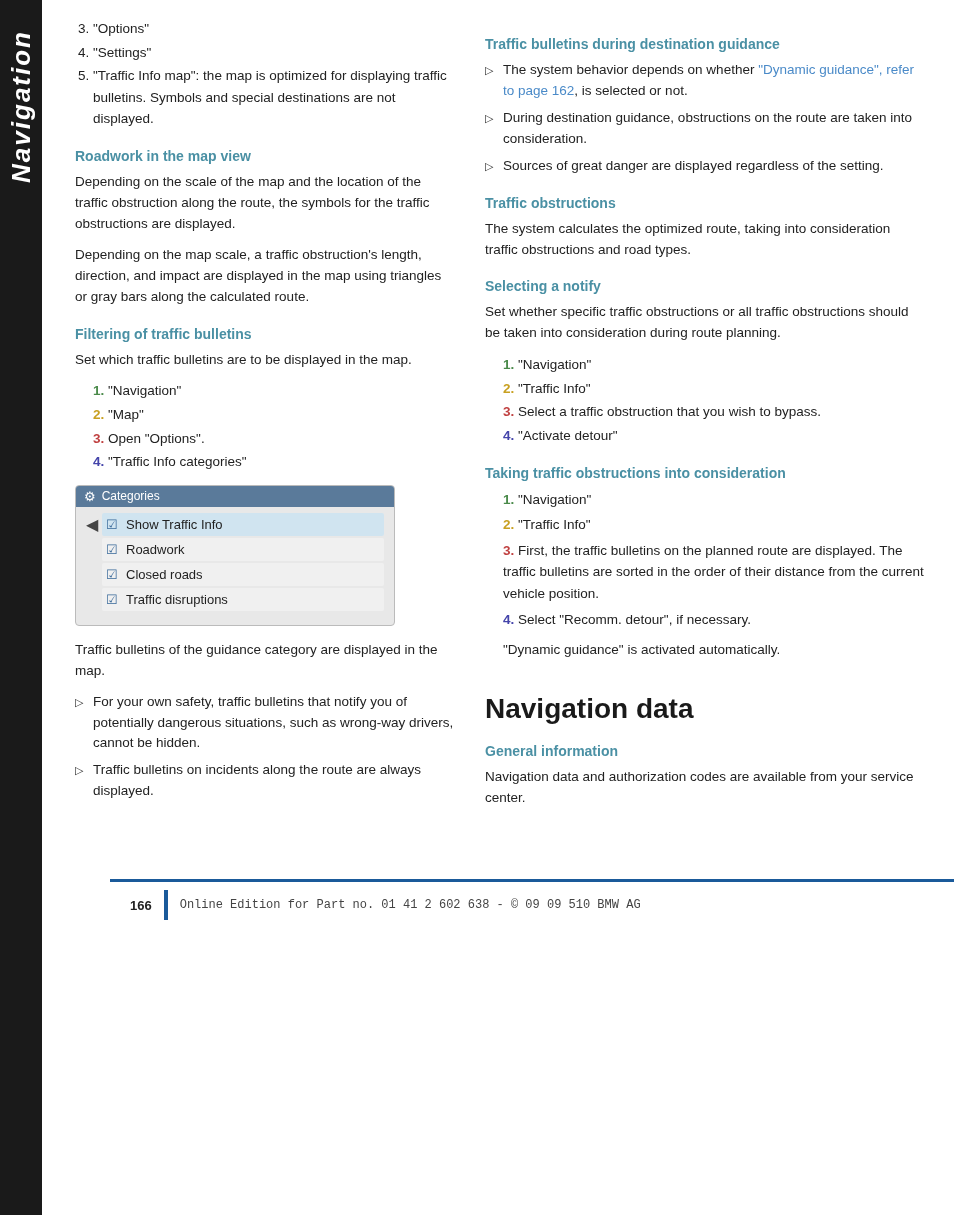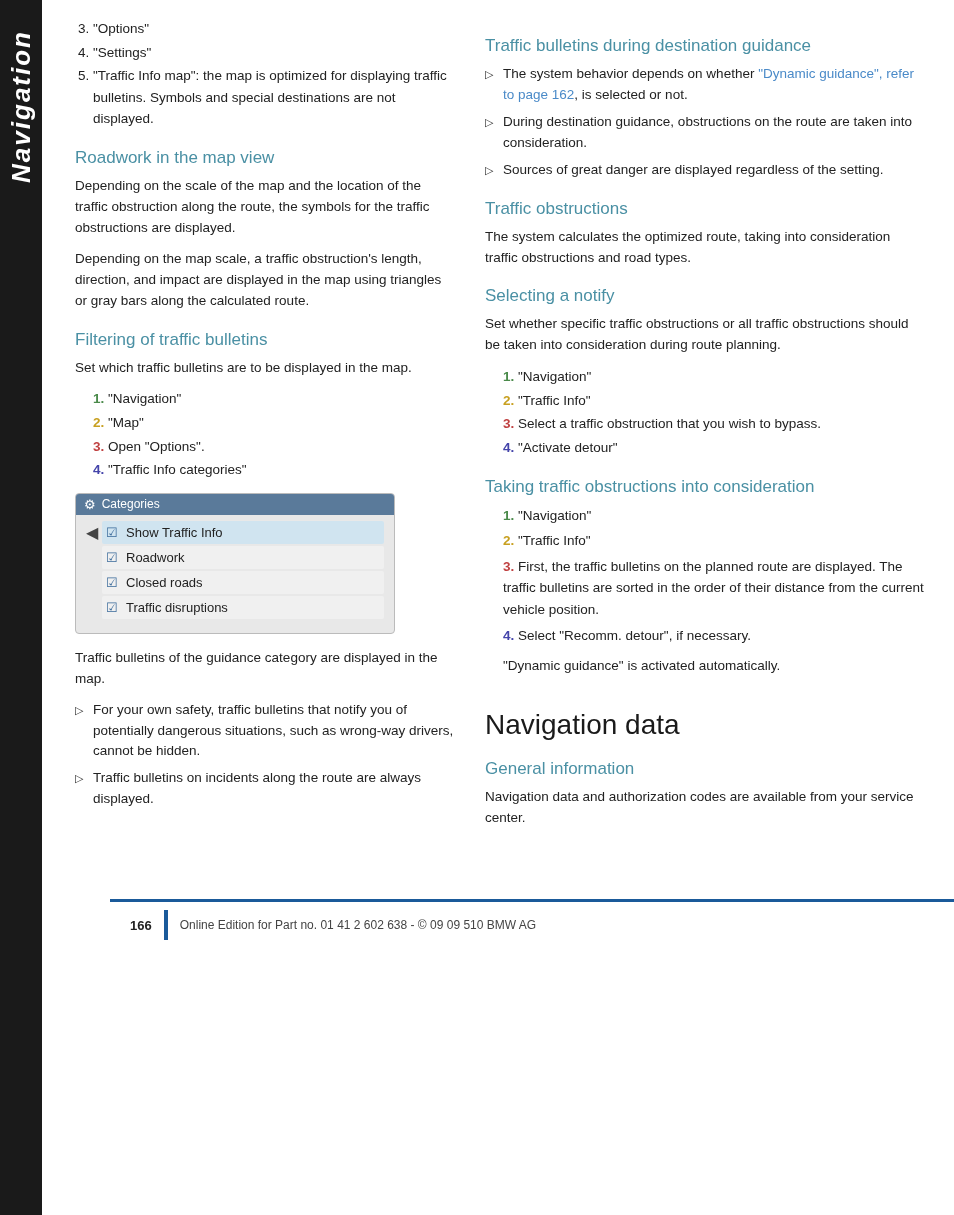--- a/index.html
+++ b/index.html
@@ -51,30 +51,30 @@
     .col-left {
       flex: 0 0 380px;
       max-width: 380px;
     }
 
     .col-right {
       flex: 1;
     }
 
     h2 {
-      font-size: 17px;
-      font-weight: normal;
+      font-size: 14px;
+      font-weight: bold;
       color: #4a90a4;
       margin-bottom: 8px;
       margin-top: 18px;
     }
 
     h1.section-title {
       font-size: 28px;
-      font-weight: normal;
+      font-weight: bold;
       color: #1a1a1a;
       margin-top: 32px;
       margin-bottom: 10px;
     }
 
     p {
       font-size: 13.5px;
       line-height: 1.55;
       margin-bottom: 10px;
       color: #222;
@@ -320,14 +320,14 @@
     <h1 class="section-title">Navigation data</h1>
     <h2>General information</h2>
     <p>Navigation data and authorization codes are available from your service center.</p>
 
   </div>
 </div>
 
 <div class="footer" style="position:relative; margin-left:55px; margin-top:20px; padding: 8px 30px 8px 20px; border-top: 3px solid #1a5a9a; display:flex; align-items:center; gap:12px;">
   <span class="footer-page">166</span>
   <span class="footer-line"></span>
-  <span style="font-size:12px; color:#444;">Online Edition for Part no. 01 41 2 602 638 - © 09 09 510 BMW AG</span>
+  <span style="font-size:12px; color:#444;font-family:Liberation Mono, monospace;">Online Edition for Part no. 01 41 2 602 638 - © 09 09 510 BMW AG</span>
 </div>
 
 </body></html>

